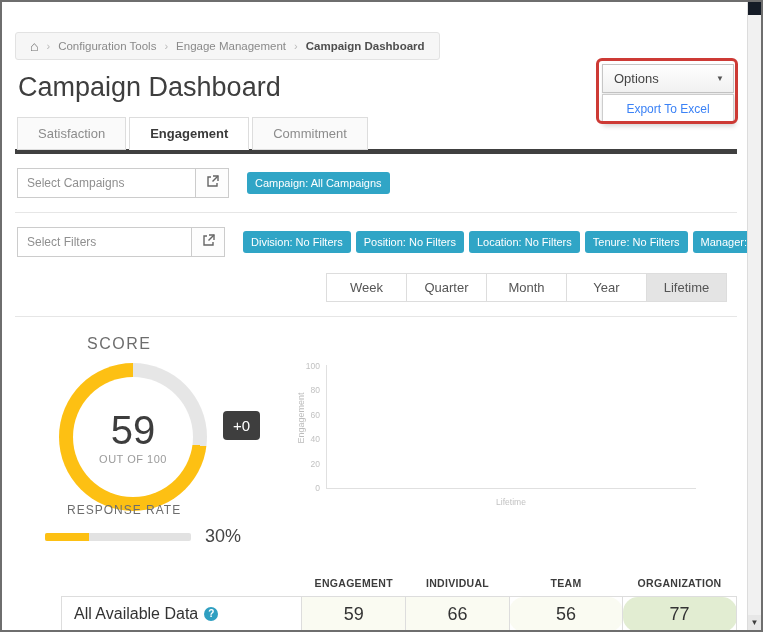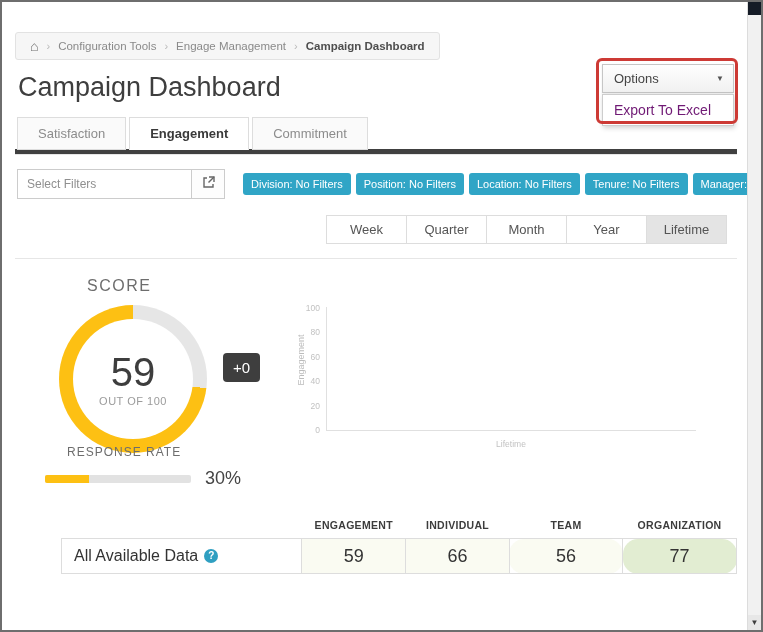--- a/index.html
+++ b/index.html
@@ -50,21 +50,21 @@
   }
   .options-wrap { position: absolute; top: 62px; right: 27px; width: 132px; z-index: 40; }
   .options-btn {
     display: flex; justify-content: space-between; align-items: center;
     width: 100%; height: 29px; padding: 0 9px 0 11px;
     border: 1px solid #c6c6c6; background: linear-gradient(#fefefe, #f1f1f1);
     font-size: 13px; color: #444; cursor: pointer; box-shadow: 0 1px 2px rgba(0,0,0,0.08);
   }
   .caret-icon { font-size: 8px; color: #555; }
   .options-menu { border: 1px solid #cdcdcd; background: #fff; box-shadow: 1px 2px 5px rgba(0,0,0,0.18); margin-top: 1px; }
-  .options-item { padding: 7px 11px; font-size: 14px; color: #701a75; cursor: pointer; }
+  .options-item { padding: 7px 11px; font-size: 12px; color: #3b82f6; cursor: pointer; text-align: center; }
 
   
   .tabs { display: flex; gap: 3px; border-bottom: 5px solid #404040; margin-top: 14px; padding-left: 2px; }
   .tab {
     padding: 8px 20px; font-size: 13px; color: #8c8c8c; background: #fafafa;
     border: 1px solid #ddd; margin-bottom: -1px; cursor: pointer;
   }
   .tab.active { background: #fff; color: #3a3a3a; font-weight: bold; border-bottom: 1px solid #fff; }
 
   
@@ -181,20 +181,35 @@
     <h1 class="page-title">Campaign Dashboard</h1>
 
     
     <div class="tabs">
       <div class="tab">Satisfaction</div>
       <div class="tab active">Engagement</div>
       <div class="tab">Commitment</div>
     </div>
 
     
+    <div class="row">
+      <div class="input-group">
+        <input type="text" placeholder="Select Campaigns" style="">
+        <span class="ig-btn">
+          <span>
+            <svg width="13" height="13" viewBox="0 0 13 13">
+                <path d="M5 2H2v9h9V8" fill="none" stroke="#666" stroke-width="1.4"></path>
+                <path d="M7 1h5v5" fill="none" stroke="#666" stroke-width="1.4"></path>
+                <path d="M12 1L6.5 6.5" stroke="#666" stroke-width="1.4"></path>
+              </svg>
+          </span>
+        </span>
+      </div>
+      <span class="badge badge-single">Campaign: All Campaigns</span>
+    </div>
 
     <div class="divider"></div>
 
     
     <div class="row">
       <div class="input-group">
         <input type="text" placeholder="Select Filters" style="">
         <span class="ig-btn">
           <span>
             <svg width="13" height="13" viewBox="0 0 13 13">

